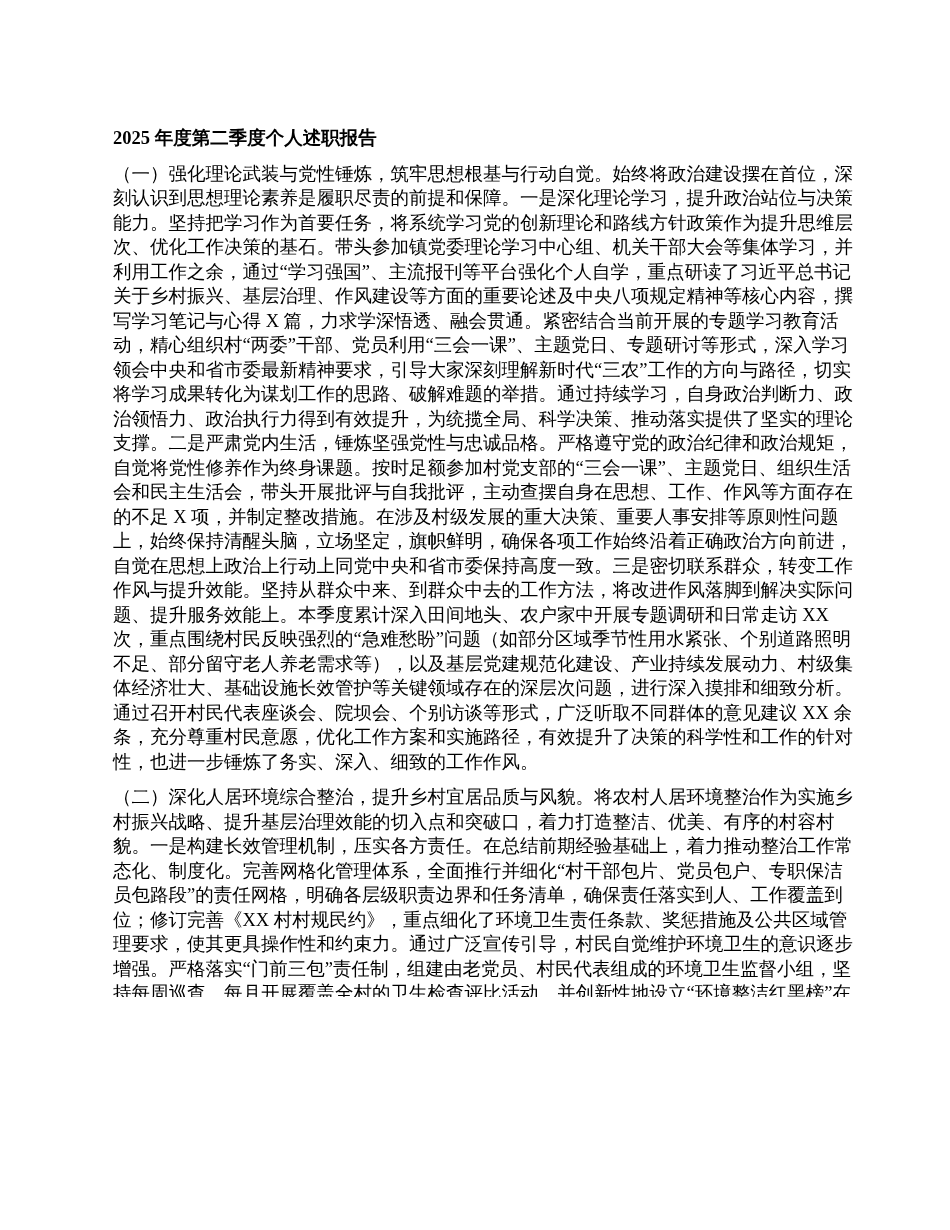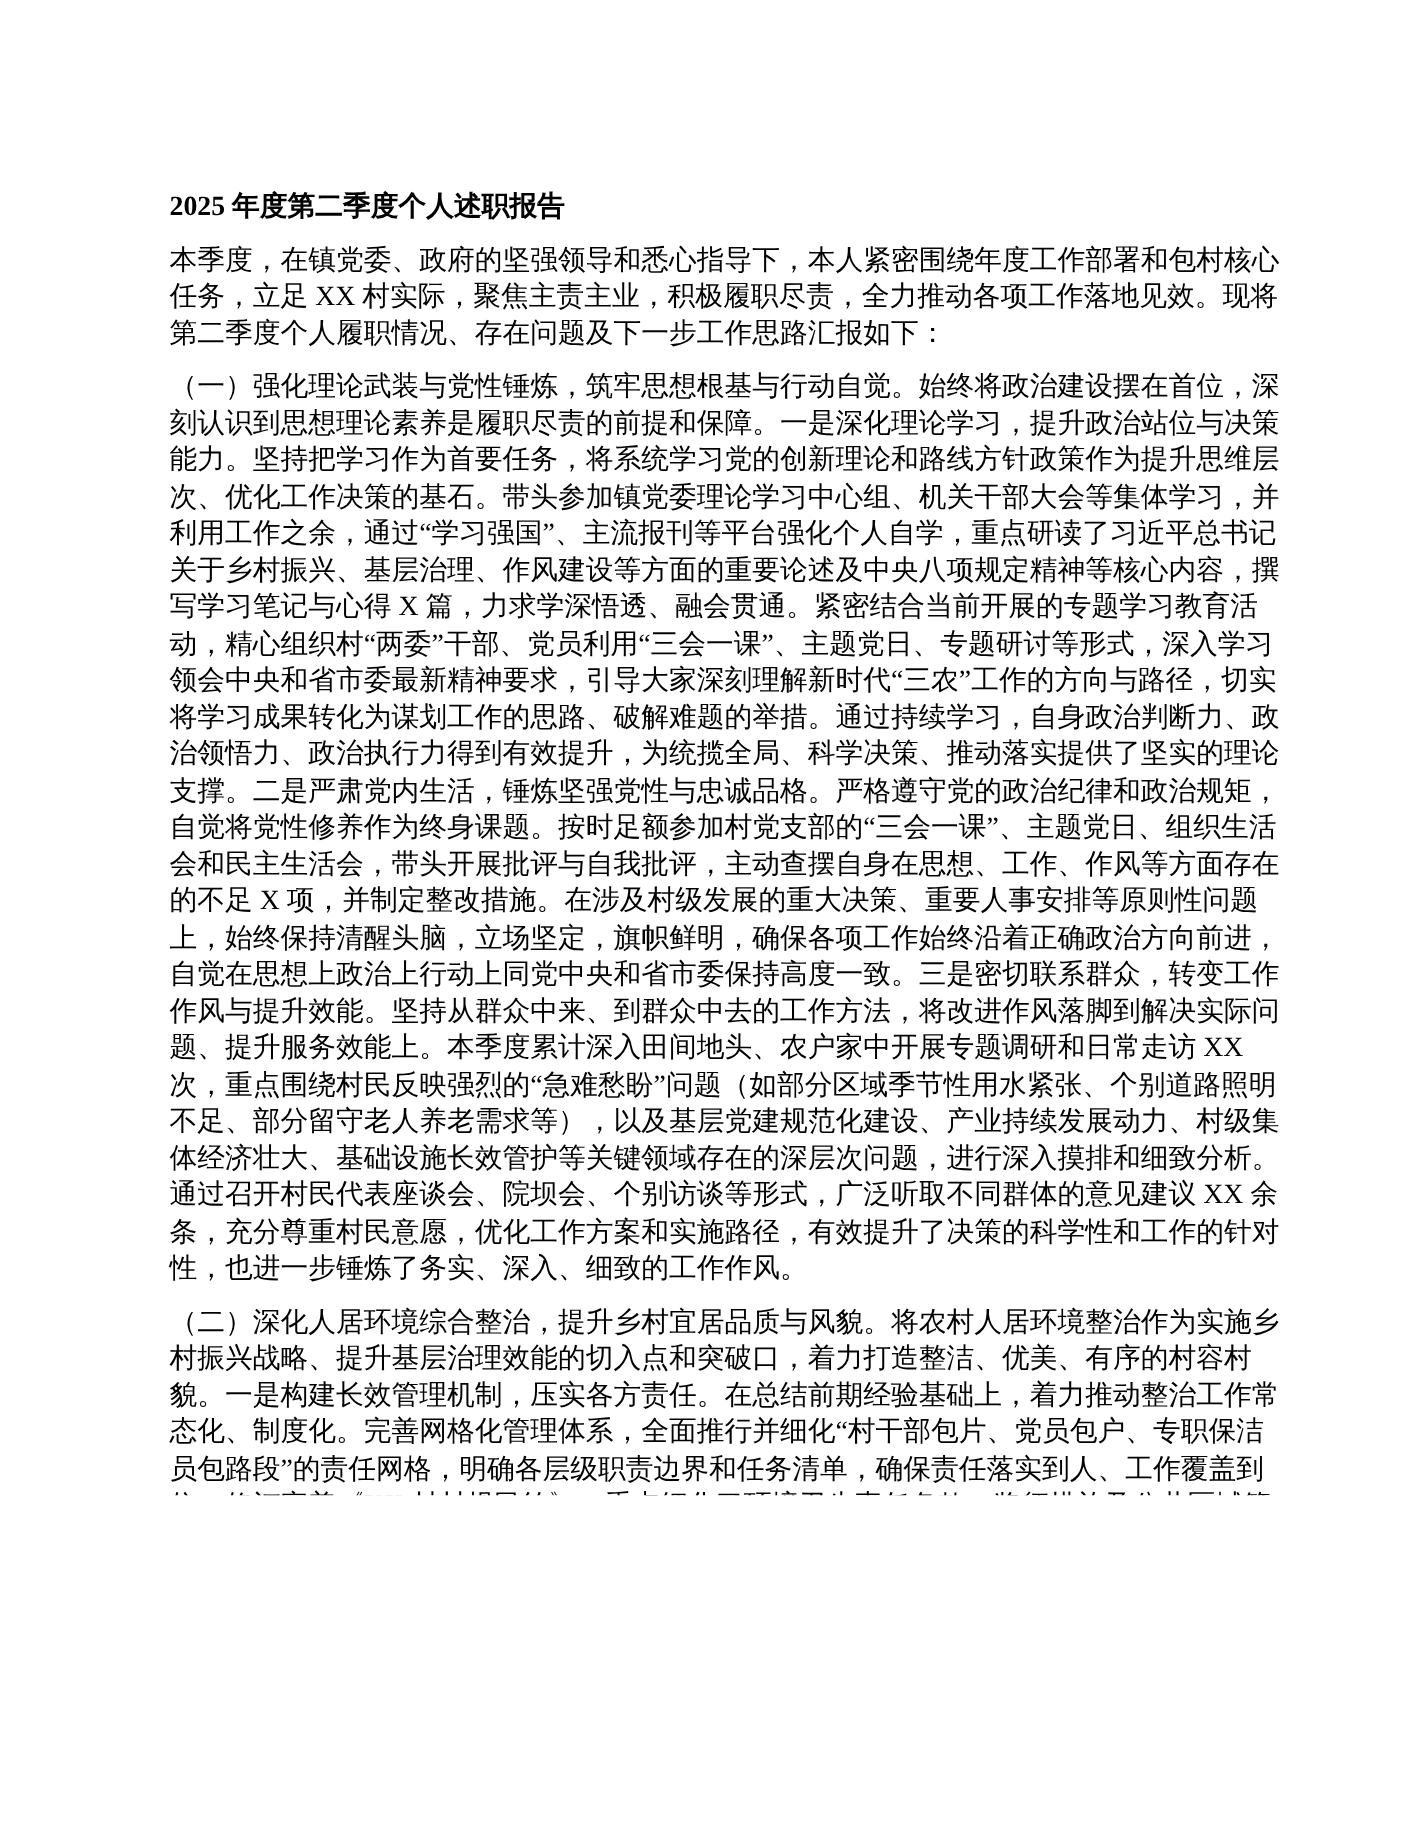--- a/index.html
+++ b/index.html
@@ -36,19 +36,18 @@
   .para.section-heading {
     font-weight: normal;
   }
 </style>
 </head>
 <body>
 
 <div class="page">
   <h1 class="doc-title">2025 年度第二季度个人述职报告</h1>
 
-  <p class="para">本季度，在镇党委、政府的坚强领导和悉心指导下，本人紧密围绕年度工作部署和包村核心任务，立足 XX 村实际，聚焦主责主业，积极履职尽责，全力推动各项工作落地见效。现将第二季度个人履职情况、存在问题及下一步工作思路汇报如下：</p>
 
 
   <p class="para">（一）强化理论武装与党性锤炼，筑牢思想根基与行动自觉。始终将政治建设摆在首位，深刻认识到思想理论素养是履职尽责的前提和保障。一是深化理论学习，提升政治站位与决策能力。坚持把学习作为首要任务，将系统学习党的创新理论和路线方针政策作为提升思维层次、优化工作决策的基石。带头参加镇党委理论学习中心组、机关干部大会等集体学习，并利用工作之余，通过“学习强国”、主流报刊等平台强化个人自学，重点研读了习近平总书记关于乡村振兴、基层治理、作风建设等方面的重要论述及中央八项规定精神等核心内容，撰写学习笔记与心得 X 篇，力求学深悟透、融会贯通。紧密结合当前开展的专题学习教育活动，精心组织村“两委”干部、党员利用“三会一课”、主题党日、专题研讨等形式，深入学习领会中央和省市委最新精神要求，引导大家深刻理解新时代“三农”工作的方向与路径，切实将学习成果转化为谋划工作的思路、破解难题的举措。通过持续学习，自身政治判断力、政治领悟力、政治执行力得到有效提升，为统揽全局、科学决策、推动落实提供了坚实的理论支撑。二是严肃党内生活，锤炼坚强党性与忠诚品格。严格遵守党的政治纪律和政治规矩，自觉将党性修养作为终身课题。按时足额参加村党支部的“三会一课”、主题党日、组织生活会和民主生活会，带头开展批评与自我批评，主动查摆自身在思想、工作、作风等方面存在的不足 X 项，并制定整改措施。在涉及村级发展的重大决策、重要人事安排等原则性问题上，始终保持清醒头脑，立场坚定，旗帜鲜明，确保各项工作始终沿着正确政治方向前进，自觉在思想上政治上行动上同党中央和省市委保持高度一致。三是密切联系群众，转变工作作风与提升效能。坚持从群众中来、到群众中去的工作方法，将改进作风落脚到解决实际问题、提升服务效能上。本季度累计深入田间地头、农户家中开展专题调研和日常走访 XX 次，重点围绕村民反映强烈的“急难愁盼”问题（如部分区域季节性用水紧张、个别道路照明不足、部分留守老人养老需求等），以及基层党建规范化建设、产业持续发展动力、村级集体经济壮大、基础设施长效管护等关键领域存在的深层次问题，进行深入摸排和细致分析。通过召开村民代表座谈会、院坝会、个别访谈等形式，广泛听取不同群体的意见建议 XX 余条，充分尊重村民意愿，优化工作方案和实施路径，有效提升了决策的科学性和工作的针对性，也进一步锤炼了务实、深入、细致的工作作风。</p>
 
   <p class="para">（二）深化人居环境综合整治，提升乡村宜居品质与风貌。将农村人居环境整治作为实施乡村振兴战略、提升基层治理效能的切入点和突破口，着力打造整洁、优美、有序的村容村貌。一是构建长效管理机制，压实各方责任。在总结前期经验基础上，着力推动整治工作常态化、制度化。完善网格化管理体系，全面推行并细化“村干部包片、党员包户、专职保洁员包路段”的责任网格，明确各层级职责边界和任务清单，确保责任落实到人、工作覆盖到位；修订完善《XX 村村规民约》，重点细化了环境卫生责任条款、奖惩措施及公共区域管理要求，使其更具操作性和约束力。通过广泛宣传引导，村民自觉维护环境卫生的意识逐步增强。严格落实“门前三包”责任制，组建由老党员、村民代表组成的环境卫生监督小组，坚持每周巡查、每月开展覆盖全村的卫生检查评比活动，并创新性地设立“环境整洁红黑榜”在村务公开栏公示，有效激发了村民“比学赶超”、主动参与环境维护的内生动力。二是开展集中攻坚行动，解决突出顽疾。针对卫生死角和“脏乱差”痼疾，</p>
 </div>
 
 </body></html>

